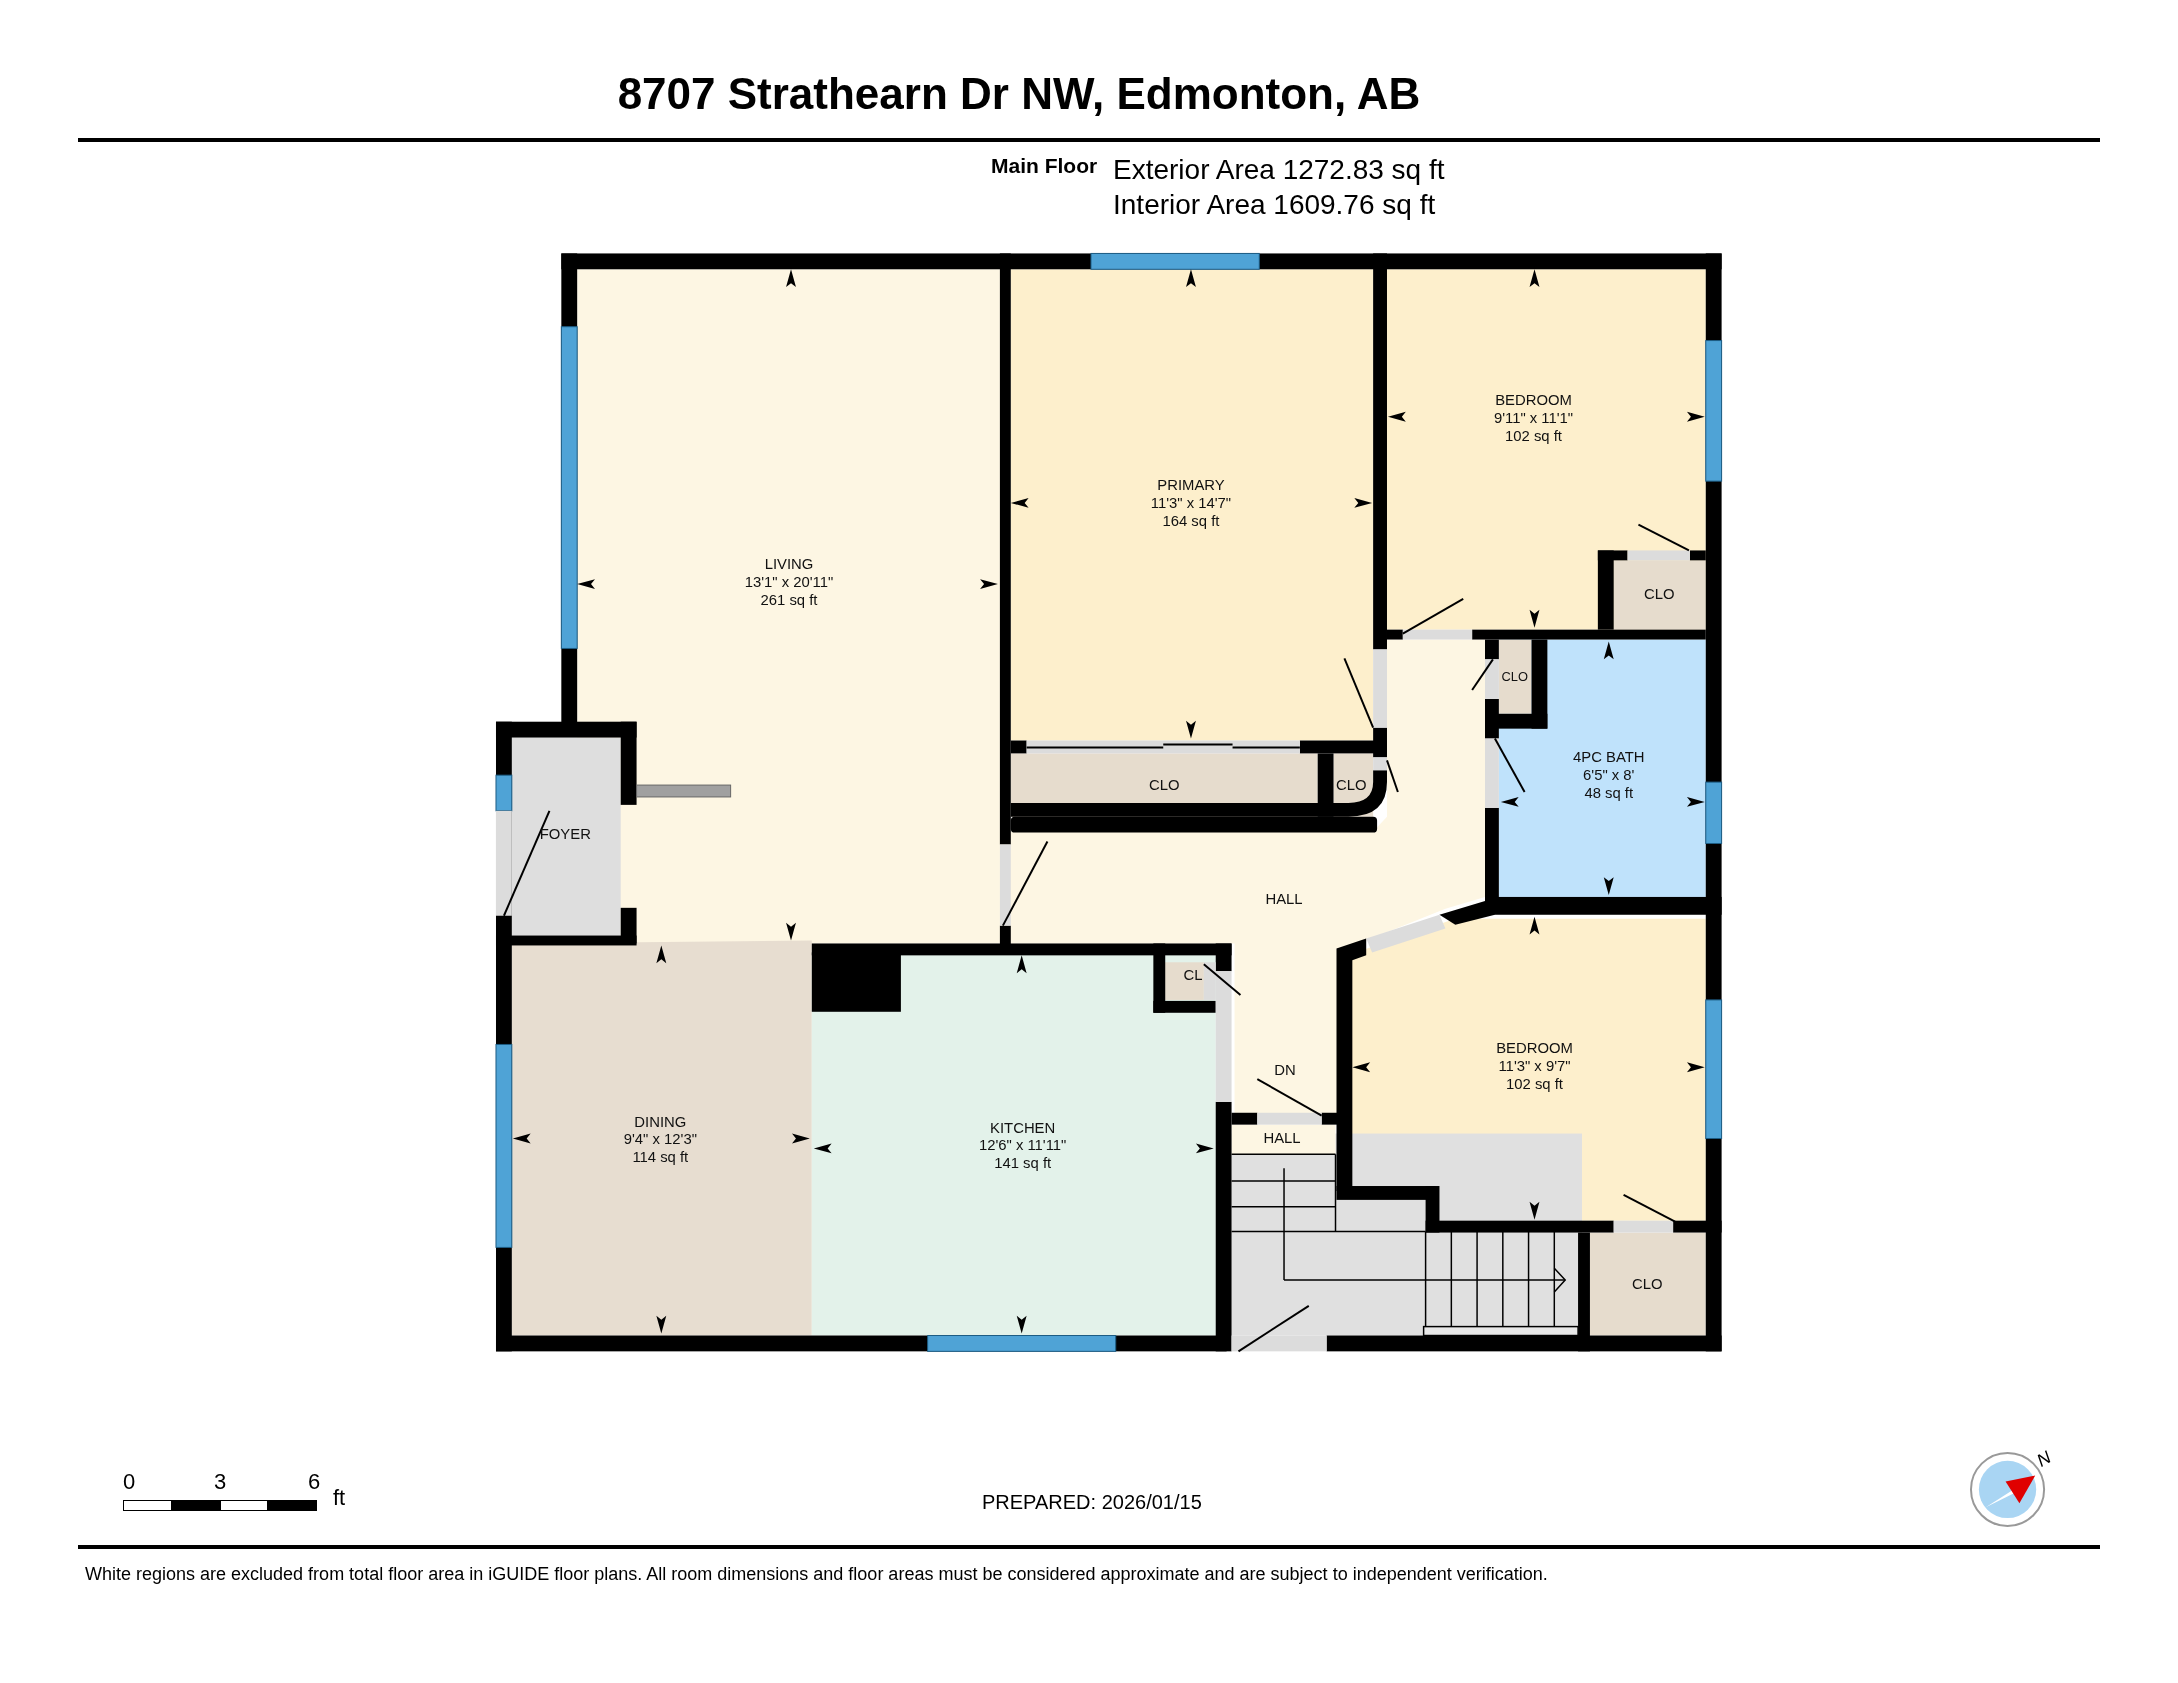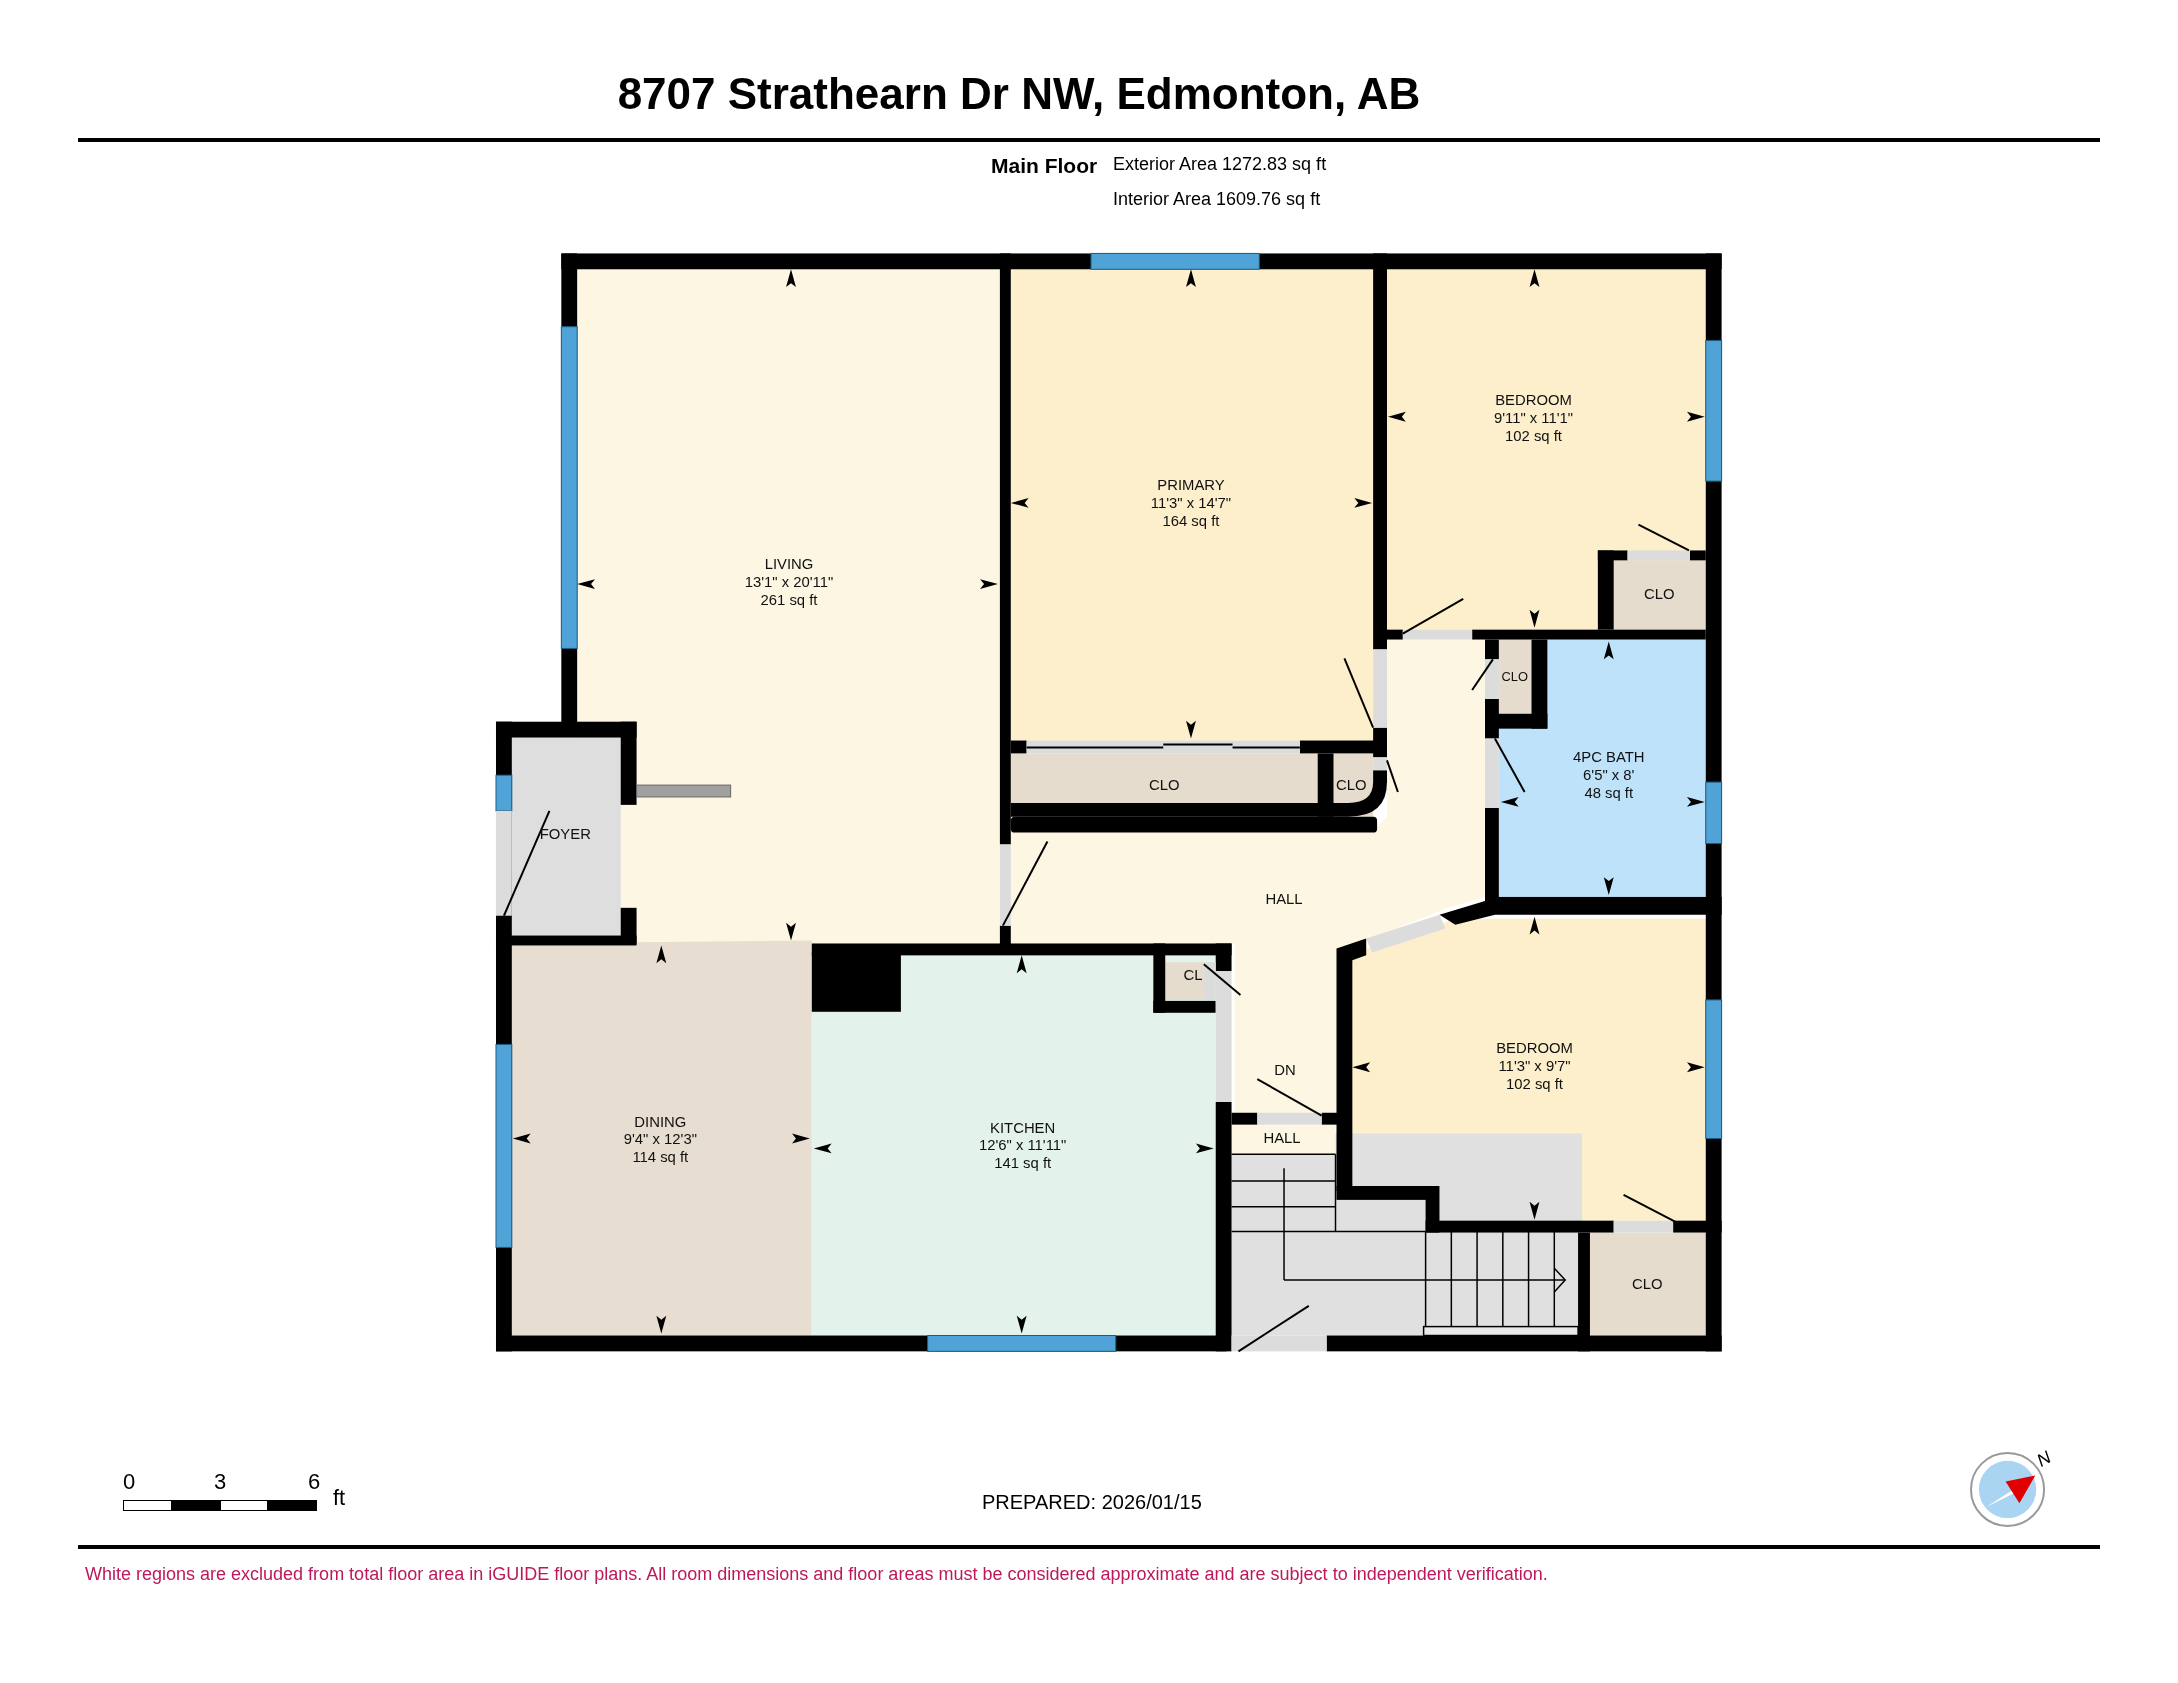--- a/index.html
+++ b/index.html
@@ -2,35 +2,35 @@
 <html><head>
 <meta charset="utf-8">
 <style>
   html, body { margin: 0; padding: 0; background: #ffffff; }
   body { width: 2178px; height: 1683px; position: relative; overflow: hidden; font-family: "Liberation Sans", sans-serif; color: #000; }
   .title { position: absolute; left: 0; width: 2038px; top: 69px; text-align: center; font-size: 44px; font-weight: bold; }
   .rule { position: absolute; left: 78px; width: 2022px; height: 4px; background: #000; }
   .rule.top { top: 138px; }
   .rule.bottom { top: 1545px; }
   .floor-label { position: absolute; left: 975px; top: 154px; font-size: 21px; font-weight: bold; margin-left: 16px; }
-  .area-line { position: absolute; left: 1113px; font-size: 18px; }
+  .area-line { position: absolute; left: 1113px; font-size: 28px; }
   .area-ext { top: 154px; }
   .area-int { top: 189px; }
   .plan { position: absolute; left: 0; top: 0; }
   .rlabel { font-family: "Liberation Sans", sans-serif; font-size: 15px; fill: #111; text-anchor: middle; }
   .rlabel.small { font-size: 13px; }
   .prepared { position: absolute; left: 982px; top: 1491px; font-size: 20px; }
   .scale { position: absolute; left: 123px; top: 1469px; width: 238px; height: 59px; }
   .scale-num { position: absolute; top: 0; font-size: 22px; }
   .scale-bar { position: absolute; top: 31px; height: 11px; border: 1px solid #000; box-sizing: border-box; }
   .scale-bar.white { background: #fff; }
   .scale-bar.black { background: #000; }
   .scale-unit { position: absolute; left: 210px; top: 16px; font-size: 22px; }
   .compass { position: absolute; left: 1970px; top: 1444px; width: 83px; height: 83px; }
-  .disclaimer { position: absolute; left: 85px; top: 1564px; font-size: 18px; color: #be185d; }
+  .disclaimer { position: absolute; left: 85px; top: 1564px; font-size: 18px; color: #000000; }
 </style>
 </head>
 <body>
 
 <div class="title">8707 Strathearn Dr NW, Edmonton, AB</div>
 <div class="rule top"></div>
 <div class="floor-label">Main Floor</div>
 <div class="area-line area-ext">Exterior Area 1272.83 sq ft</div>
 <div class="area-line area-int">Interior Area 1609.76 sq ft</div>
 

